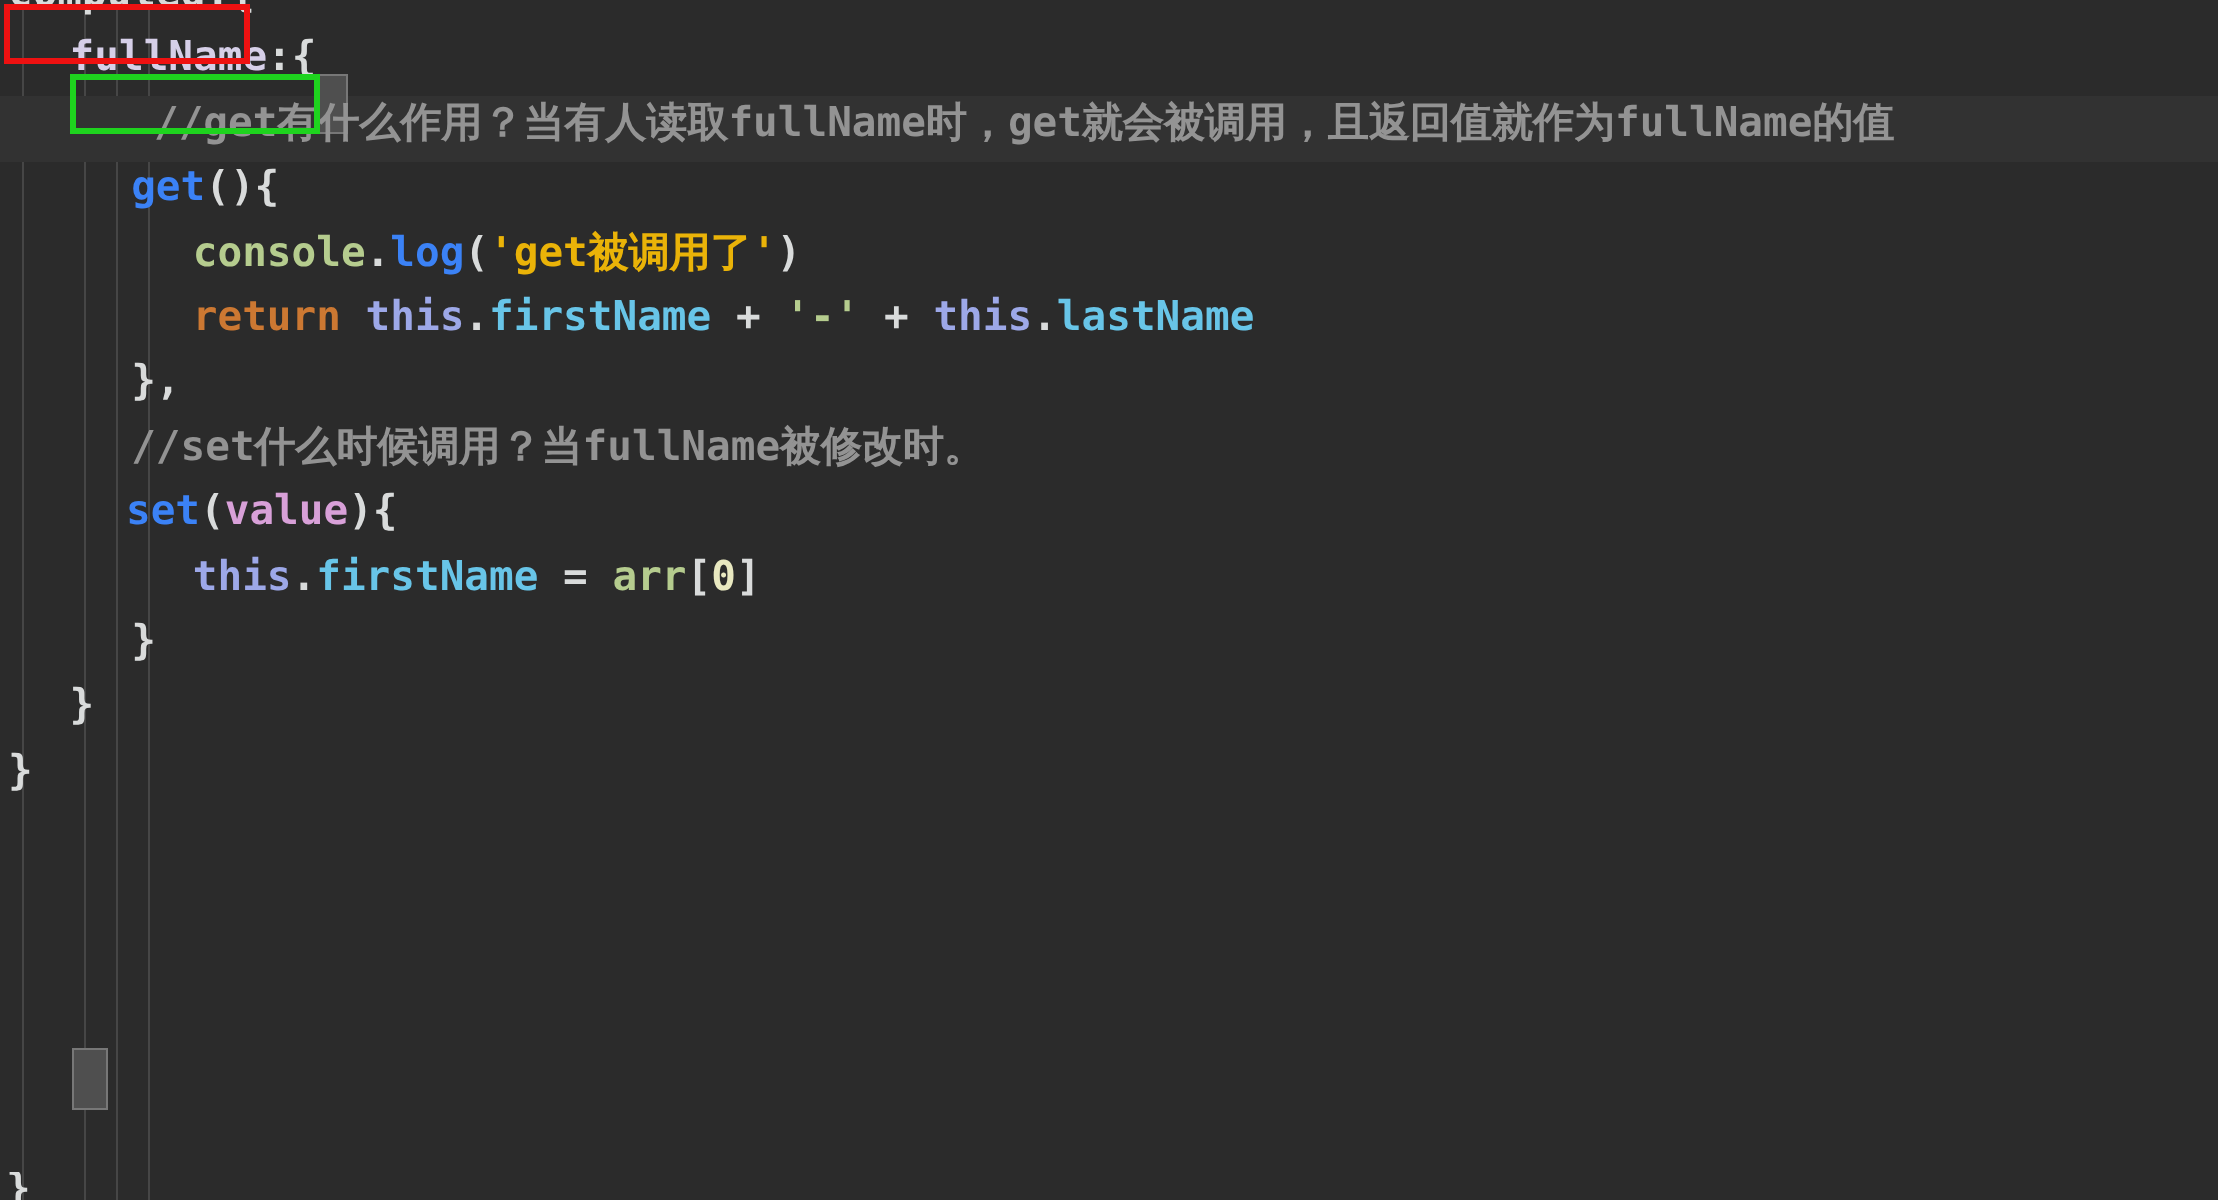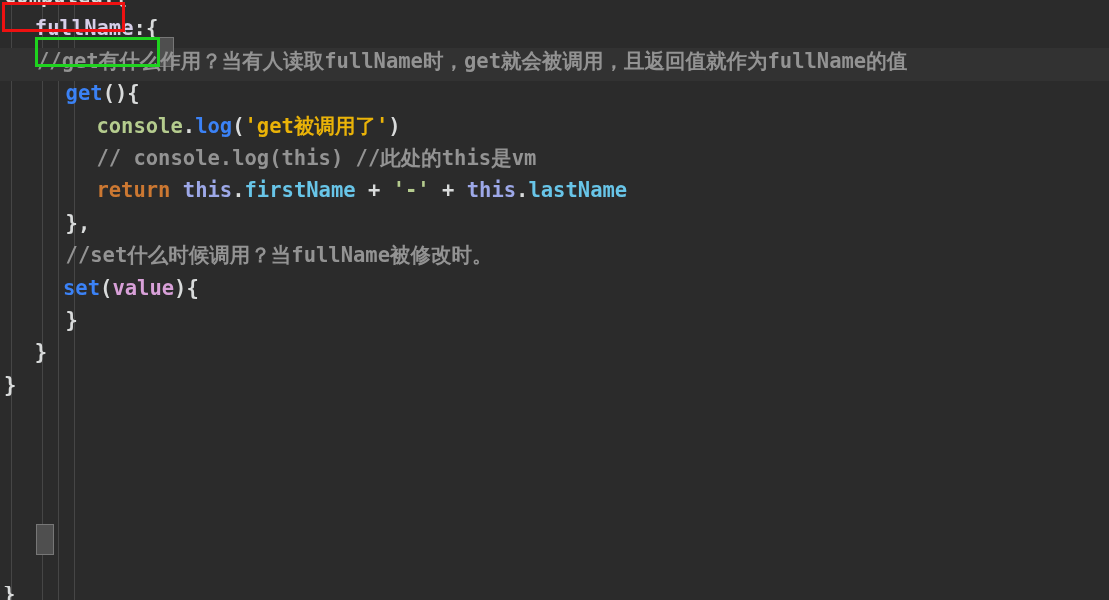--- a/index.html
+++ b/index.html
@@ -129,28 +129,28 @@
   <div class="cur-line-band" id="cur-band" style="top: 48.4px; background: rgb(50, 50, 50);"></div>
 
   <div id="brace-boxes">
       <div class="brace-box" style="left: 158px; top: 37px; width: 16px; height: 30px;"></div>
       <div class="brace-box" style="left: 36px; top: 524px; width: 18px; height: 31px;"></div>
     </div>
 
   <div class="code" id="code-lines">
       <div class="line" style="padding-left: 4px;"><span class="t-white">computed</span><span class="t-punct">:{</span></div>
       <div class="line" style="padding-left: 34.8px;"><span class="t-prop">fullName</span><span class="t-punct">:</span><span class="t-punct">{</span></div>
-      <div class="line" style="padding-left: 37px;"><span class="t-comment">//get有什么作用？当有人读取fullName时，get就会被调用，且返回值就作为fullName的值</span></div>
+      <div class="line" style="padding-left: 77px;"><span class="t-comment">//get有什么作用？当有人读取fullName时，get就会被调用，且返回值就作为fullName的值</span></div>
       <div class="line" style="padding-left: 65.6px;"><span class="t-fn">get</span><span class="t-punct">(){</span></div>
       <div class="line" style="padding-left: 96.4px;"><span class="t-obj">console</span><span class="t-punct">.</span><span class="t-fn">log</span><span class="t-punct">(</span><span class="t-strg">'get被调用了'</span><span class="t-punct">)</span></div>
-      <div class="line" style="padding-left: 96.4px;"><span class="t-comment">// console.log(this) //此处的this是vm</span></div>
       <div class="line" style="padding-left: 96.4px;"><span class="t-key">return</span><span class="t-punct"> </span><span class="t-this">this</span><span class="t-punct">.</span><span class="t-field">firstName</span><span class="t-punct"> + </span><span class="t-str">'-'</span><span class="t-punct"> + </span><span class="t-this">this</span><span class="t-punct">.</span><span class="t-field">lastName</span></div>
       <div class="line" style="padding-left: 65.6px;"><span class="t-punct">},</span></div>
       <div class="line" style="padding-left: 65.6px;"><span class="t-comment">//set什么时候调用？当fullName被修改时。</span></div>
       <div class="line" style="padding-left: 63px;"><span class="t-fn">set</span><span class="t-punct">(</span><span class="t-param">value</span><span class="t-punct">){</span></div>
+      <div class="line" style="padding-left: 96.4px;"><span class="t-this">this</span><span class="t-punct">.</span><span class="t-field">firstName</span><span class="t-punct"> = </span><span class="t-obj">arr</span><span class="t-punct">[</span><span class="t-num">0</span><span class="t-punct">]</span></div>
       <div class="line" style="padding-left: 65.6px;"><span class="t-punct">}</span></div>
       <div class="line" style="padding-left: 34.8px;"><span class="t-punct">}</span></div>
       <div class="line" style="padding-left: 4px;"><span class="t-punct">}</span></div>
     </div>
 
   <div class="top-sliver">
     <span class="sliver-glyph" id="sliver-top" style="left:14px; top:-22px;">}</span>
   </div>
   <div class="bottom-sliver">
     <span class="sliver-glyph" id="sliver-bottom" style="left:3px; top:-8px;">}</span>

